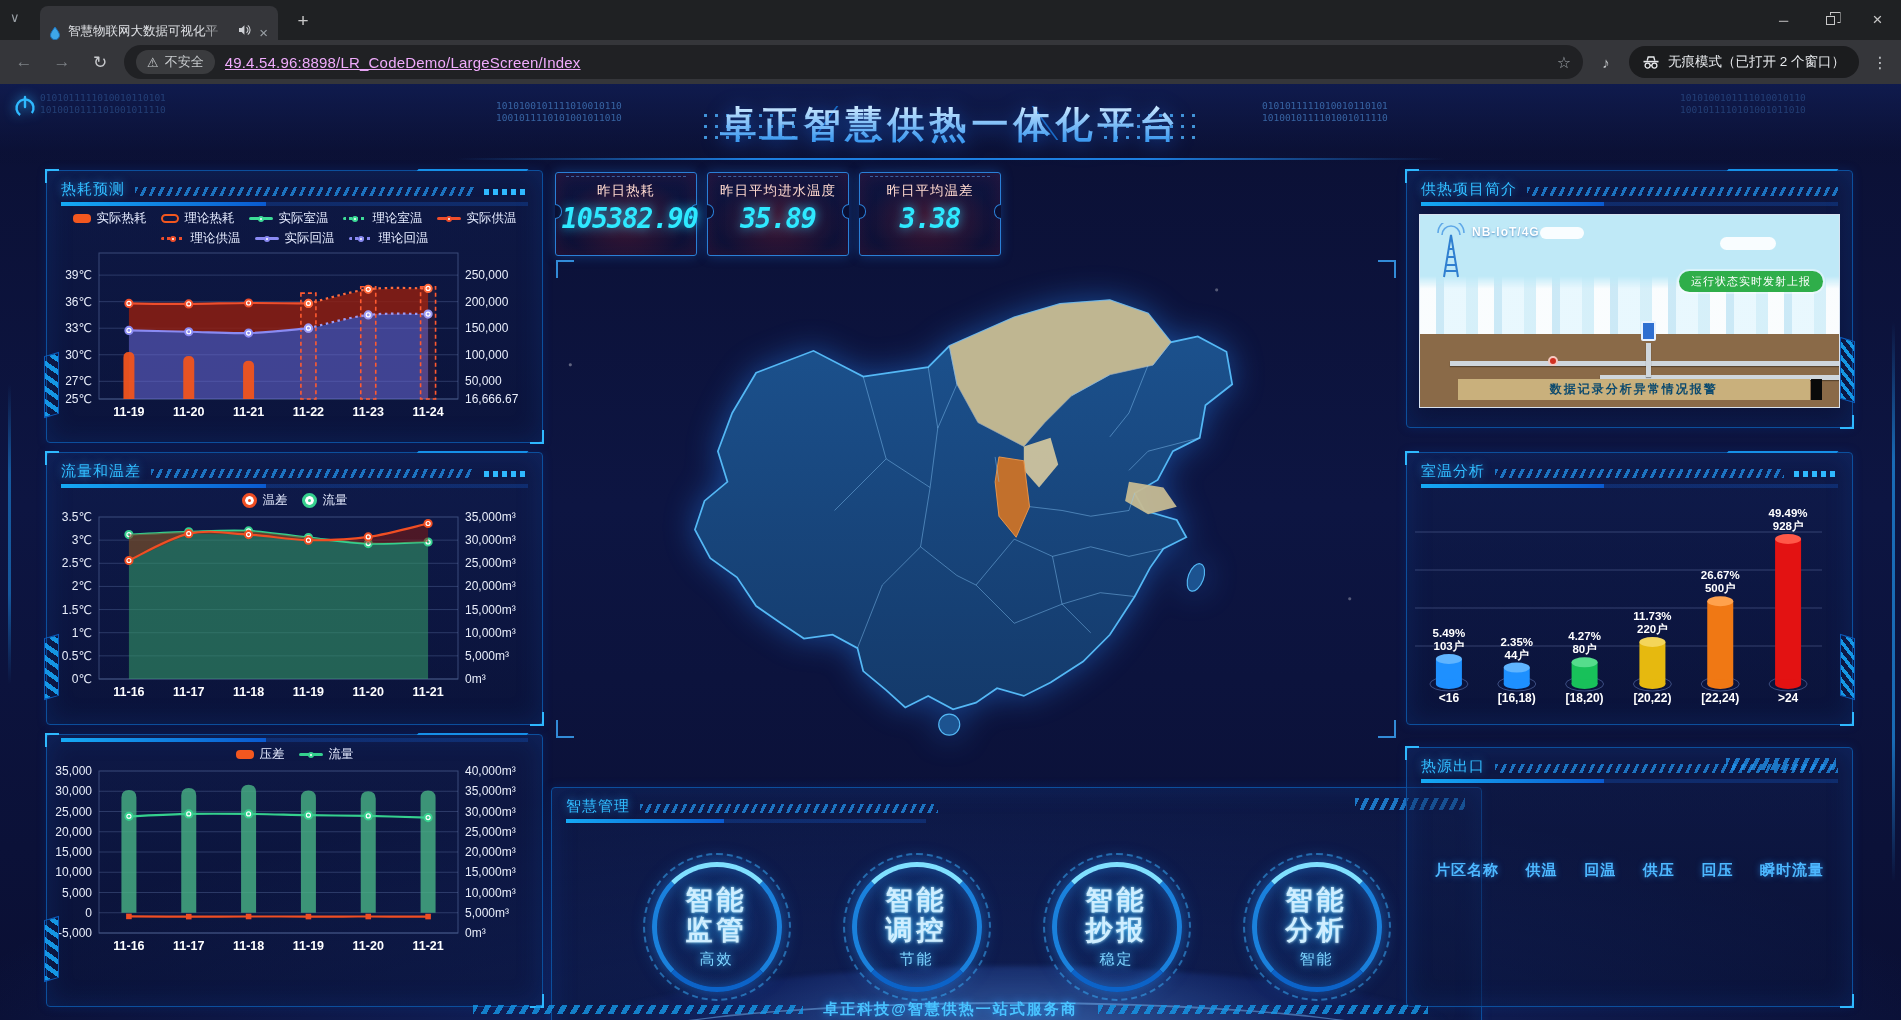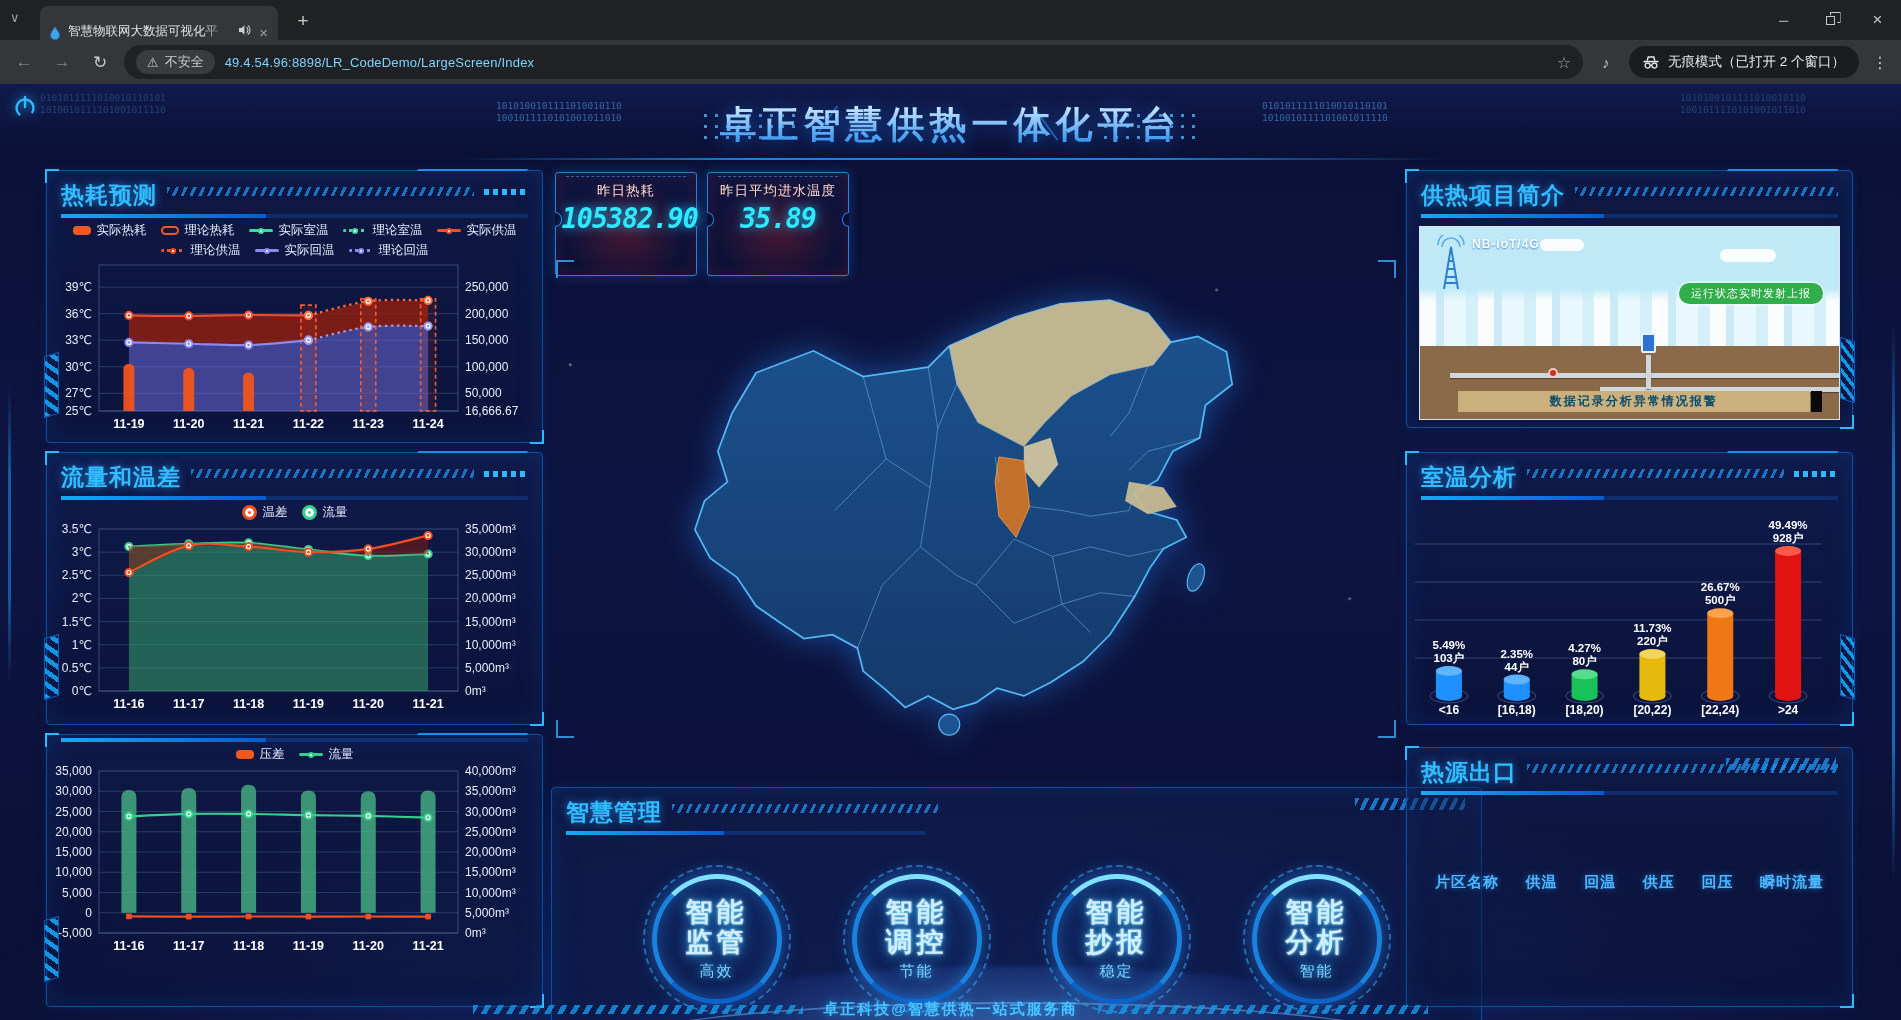--- a/index.html
+++ b/index.html
@@ -17,21 +17,21 @@
   .newtab { position:absolute; left:290px; top:8px; width:26px; height:26px; color:#c8c8c8; font-size:19px; text-align:center; line-height:25px; border-radius:50%; }
   .wincontrols { position:absolute; right:0; top:0; height:40px; display:flex; }
   .wincontrols span { width:47px; height:40px; display:flex; align-items:center; justify-content:center; color:#c8c8c8; font-size:13px; }
   .restore i { display:block; width:9px; height:9px; border:1.5px solid #c8c8c8; position:relative; }
   .restore i::before { content:''; position:absolute; top:-4.5px; left:2.5px; width:9px; height:9px; border:1.5px solid #c8c8c8; clip-path:polygon(0 0,100% 0,100% 100%,72% 100%,72% 30%,0 30%); }
   .toolbar { position:absolute; top:40px; left:0; right:0; height:44px; background:#35363a; display:flex; align-items:center; padding:0 10px; gap:10px; }
   .navbtn { color:#7c8085; font-size:17px; width:28px; text-align:center; }
   .navbtn.reload { color:#c7c9cc; }
   .omnibox { flex:1; height:34px; background:#202124; border-radius:17px; display:flex; align-items:center; padding:0 12px; gap:10px; }
   .sec-chip { display:flex; align-items:center; gap:6px; background:#3a3b3e; border-radius:13px; padding:3px 11px; color:#c8cbce; font-size:13px; }
-  .url { color:#7dd3fc; font-size:13px; letter-spacing:.2px; flex:1; white-space:nowrap; overflow:hidden; }
+  .url { color:#f0abfc; font-size:15px; letter-spacing:.2px; flex:1; white-space:nowrap; overflow:hidden;text-decoration:underline; }
   .star { color:#9aa0a6; font-size:16px; }
   .media-btn { color:#c4c7ca; font-size:15px; width:26px; text-align:center; }
   .incog { display:flex; align-items:center; gap:9px; background:#1b1c1e; border-radius:16px; height:32px; padding:0 14px; color:#e8eaed; font-size:13.5px; white-space:nowrap; }
   .kebab { color:#c4c7ca; font-size:16px; width:22px; text-align:center; }
 
   
   .page { position:absolute; top:84px; left:0; width:1901px; height:936px; overflow:hidden; color:#dfe8ff;
     background:
       radial-gradient(circle at 30% 30%, rgba(255,255,255,.35) 1px, transparent 2px),
       radial-gradient(circle at 64% 22%, rgba(255,255,255,.3) 1px, transparent 2px),
@@ -61,42 +61,42 @@
   .panel .tr-acc { position:absolute; top:-2px; right:18px; width:110px; height:10px; border-top:2px solid #1690e8; transform:skewX(-42deg); }
   .panel .c-tl, .panel .c-br { position:absolute; width:14px; height:14px; border:2px solid #2fb9ff; }
   .panel .c-tl { left:-2px; top:-2px; border-right:none; border-bottom:none; }
   .panel .c-br { right:-2px; bottom:-2px; border-left:none; border-top:none; }
   .hatch-side { position:absolute; left:-3px; bottom:26px; width:15px; height:62px; border:1px solid #0c63c8;
     background:repeating-linear-gradient(45deg,#17a4f5 0 4px,transparent 4px 9px); transform:skewY(-16deg); opacity:.9; }
   .hatch-side.right { left:auto; right:-3px; transform:skewY(16deg); }
   .tr-hatch { position:absolute; top:10px; right:16px; width:110px; height:12px;
     background:repeating-linear-gradient(115deg, rgba(34,150,240,.75) 0 4px, transparent 4px 9px); }
   .ptitle { display:flex; align-items:flex-start; gap:10px; padding:9px 14px 0; }
-  .ptxt { font-size:23px; font-weight:700; color:#31bdff; letter-spacing:1px; text-shadow:0 0 9px rgba(40,160,255,.75); white-space:nowrap; }
+  .ptxt { font-size:15px; font-weight:400; color:#31bdff; letter-spacing:1px; text-shadow:0 0 9px rgba(40,160,255,.75); white-space:nowrap; }
   .phatch { flex:1; height:9px; margin-top:7px; opacity:.85;
     background:repeating-linear-gradient(115deg, rgba(34,150,240,.85) 0 3px, transparent 3px 8px); }
   .pdots { width:44px; height:6px; margin-top:9px; background:repeating-linear-gradient(90deg,#2fb9ff 0 5px,transparent 5px 9px); }
   .punder { height:4px; margin:3px 14px 0;
     background:linear-gradient(90deg,#16aaf4 0,#0a5ad0 44%, rgba(20,90,200,.30) 44%, rgba(20,90,200,.30) 100%); }
 
   
   .legend { display:flex; flex-wrap:wrap; justify-content:center; align-items:center; margin-top:4px; row-gap:3px; }
   .lg-item { display:flex; align-items:center; gap:6px; padding:0 7px; }
   .lg-item span.lbl { color:#e6ecff; font-size:12.5px; }
   .sw { display:inline-block; position:relative; }
   .sw-bar { width:18px; height:9px; border-radius:4px; }
   .sw-bar_outline { width:18px; height:9px; border-radius:5px; background:transparent!important; }
   .sw-line_dot, .sw-dash_dot { width:24px; height:3px; border-radius:2px; }
   .sw-line_dot i, .sw-dash_dot i { position:absolute; left:50%; top:50%; transform:translate(-50%,-50%); width:6px; height:6px; border-radius:50%; background:#fff; border-style:solid; border-width:2px; }
   .sw-big_dot { width:15px; height:15px; border-radius:50%; }
   .chartbox { display:block; margin:0 auto; }
 
   
   .stats { position:absolute; left:555px; top:88px; display:flex; gap:10px; }
-  .stat { position:relative; width:142px; height:104px; border:1px solid #2a7fd6; border-radius:3px;
+  .stat { position:relative; width:142px; height:84px; border:1px solid #2a7fd6; border-radius:3px;
     background:radial-gradient(62% 72% at 50% 58%, rgba(150,30,42,.42), rgba(20,16,60,.18) 72%),
                linear-gradient(180deg, rgba(15,25,70,.62), rgba(10,16,50,.72));
     box-shadow:0 0 12px rgba(30,120,230,.35), inset 0 0 18px rgba(200,40,60,.16); }
   .stat::before { content:''; position:absolute; top:3px; left:10px; right:10px; border-top:1px dashed rgba(90,170,255,.5); }
   .stat .nl, .stat .nr { position:absolute; top:38%; width:7px; height:15px; background:#0a0f33; border:1px solid #2a7fd6; }
   .stat .nl { left:-1px; border-left:none; border-radius:0 8px 8px 0; }
   .stat .nr { right:-1px; border-right:none; border-radius:8px 0 0 8px; }
   .stat-label { margin-top:9px; text-align:center; font-size:13.5px; color:#ffd9cf; letter-spacing:1px; }
   .stat-value { margin-top:1px; text-align:center; font-family:"DejaVu Sans Mono",monospace; font-style:italic; font-weight:700;
     font-size:29px; color:#2ee9ff; text-shadow:0 0 11px rgba(30,210,255,.85); transform:scaleX(.92); letter-spacing:-1px; white-space:nowrap; }
@@ -541,20 +541,26 @@
           <i class="nr"></i>
         <div class="stat-label">昨日热耗</div>
         <div class="stat-value">105382.90</div>
         </div>
       <div class="stat">
           <i class="nl"></i>
           <i class="nr"></i>
         <div class="stat-label">昨日平均进水温度</div>
         <div class="stat-value">35.89</div>
         </div>
+      <div class="stat">
+          <i class="nl"></i>
+          <i class="nr"></i>
+        <div class="stat-label">昨日平均温差</div>
+        <div class="stat-value">3.38</div>
+        </div>
     </div>
 
     <div class="maparea">
       <i class="mapframe mf-tl"></i>
       <i class="mapframe mf-tr"></i>
       <i class="mapframe mf-bl"></i>
       <i class="mapframe mf-br"></i>
       <svg width="840" height="478" viewBox="0 0 760 500">
         <defs>
           <linearGradient id="mapfill" x1="0" y1="0" x2="0" y2="1">

